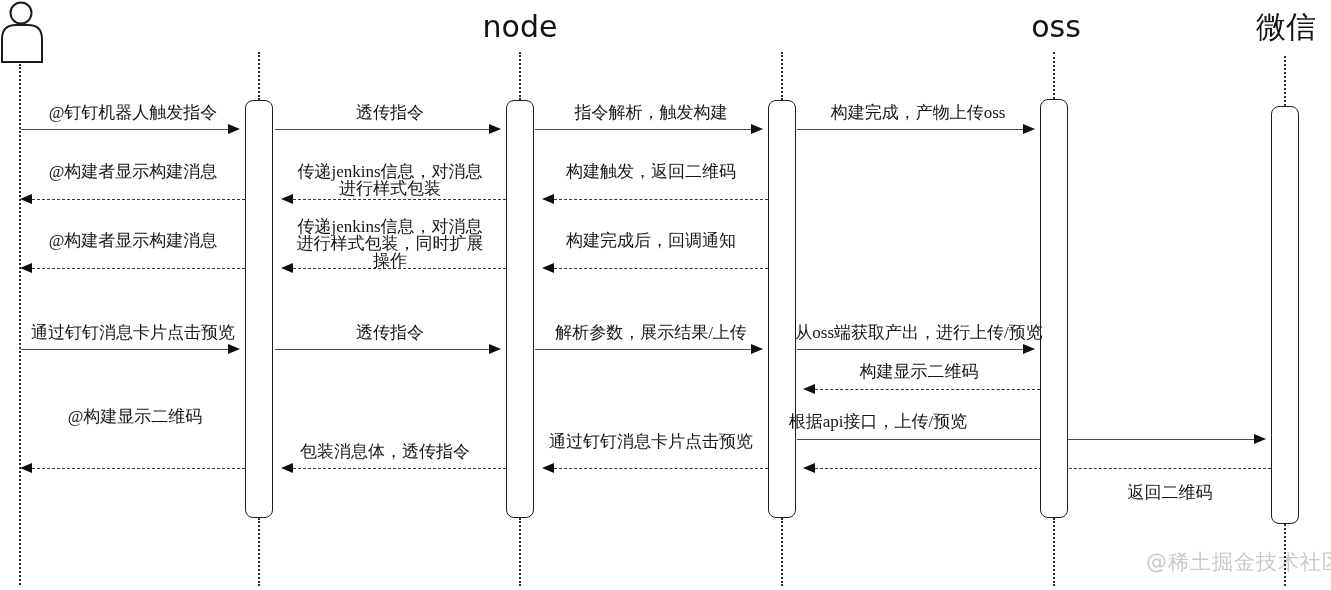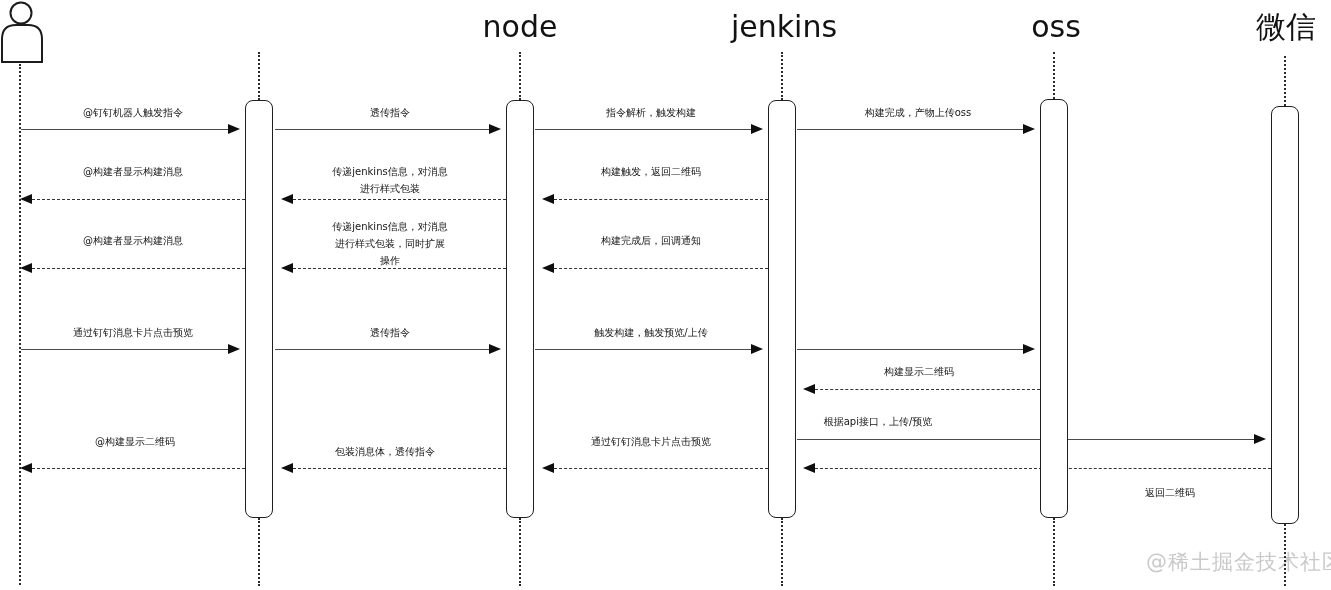--- a/index.html
+++ b/index.html
@@ -20,43 +20,42 @@
   .msg.dash{border-top-style:dashed;border-top-color:#333;}
   .msg.hr::after{
     content:"";position:absolute;right:-12px;top:-6px;width:0;height:0;
     border:5px solid transparent;border-left:12px solid #0e0e0e;
   }
   .msg.hl::before{
     content:"";position:absolute;left:-12px;top:-6px;width:0;height:0;
     border:5px solid transparent;border-right:12px solid #0e0e0e;
   }
   .lbl{
-    position:absolute;transform:translateX(-50%);font-size:10px;line-height:17px;
-    color:#161616;text-align:center;white-space:pre-line;z-index:4;
+    position:absolute;transform:translateX(-50%);font-size:17px;line-height:17px;
+    color:#161616;text-align:center;white-space:pre-line;z-index:4;font-family:Liberation Serif, serif;
   }
   .wm{
     position:absolute;left:1146px;top:549px;font-size:21px;line-height:26px;
     color:#c9c9c9;z-index:0;letter-spacing:1px;white-space:nowrap;
   }
   .actor-icon{position:absolute;left:0;top:1px;z-index:3;}
 </style>
 </head>
 <body>
 
 <div class="canvas">
 
   <div class="wm">@稀土掘金技术社区</div>
 
   <svg class="actor-icon" width="44" height="62" viewBox="0 0 44 62">
     <path d="M2 61 V38 Q2 24 16 24 H28 Q42 24 42 38 V61 Z" fill="#fff" stroke="#1c1c1c" stroke-width="2"></path>
     <circle cx="21" cy="12" r="10.5" fill="#fff" stroke="#1c1c1c" stroke-width="2"></circle>
   </svg>
 
   <div class="head" style="left:520px">node</div>
-  <div class="head" style="left:784px">jenkins</div>
   <div class="head" style="left:1056px">oss</div>
   <div class="head" style="left:1286px">微信</div>
 
   <div class="lifeline" style="left:19px;  top:64px; height:521px"></div>
   <div class="lifeline" style="left:258px; top:52px; height:48px"></div>
   <div class="lifeline" style="left:258px; top:518px;height:68px"></div>
   <div class="lifeline" style="left:519px; top:52px; height:48px"></div>
   <div class="lifeline" style="left:519px; top:518px;height:68px"></div>
   <div class="lifeline" style="left:781px; top:52px; height:48px"></div>
   <div class="lifeline" style="left:781px; top:518px;height:68px"></div>
@@ -109,23 +108,24 @@
   <div class="lbl" style="left:651px; top:163px">构建触发，返回二维码</div>
 
   <div class="lbl" style="left:133px; top:232px">@构建者显示构建消息</div>
   <div class="lbl" style="left:390px; top:218px">传递jenkins信息，对消息
 进行样式包装，同时扩展
 操作</div>
   <div class="lbl" style="left:651px; top:232px">构建完成后，回调通知</div>
 
   <div class="lbl" style="left:133px; top:324px">通过钉钉消息卡片点击预览</div>
   <div class="lbl" style="left:390px; top:324px">透传指令</div>
-  <div class="lbl" style="left:651px; top:324px">触发构建，触发预览/上传</div>
+  <div class="lbl" style="left:651px; top:324px">解析参数，展示结果/上传</div>
+  <div class="lbl" style="left:919px; top:324px">从oss端获取产出，进行上传/预览</div>
 
   <div class="lbl" style="left:919px; top:363px">构建显示二维码</div>
   <div class="lbl" style="left:878px; top:413px">根据api接口，上传/预览</div>
 
   <div class="lbl" style="left:1170px;top:484px">返回二维码</div>
   <div class="lbl" style="left:651px; top:433px">通过钉钉消息卡片点击预览</div>
   <div class="lbl" style="left:385px; top:443px">包装消息体，透传指令</div>
-  <div class="lbl" style="left:135px; top:433px">@构建显示二维码</div>
+  <div class="lbl" style="left:135px; top:408px">@构建显示二维码</div>
 
 </div>
 
 </body></html>

